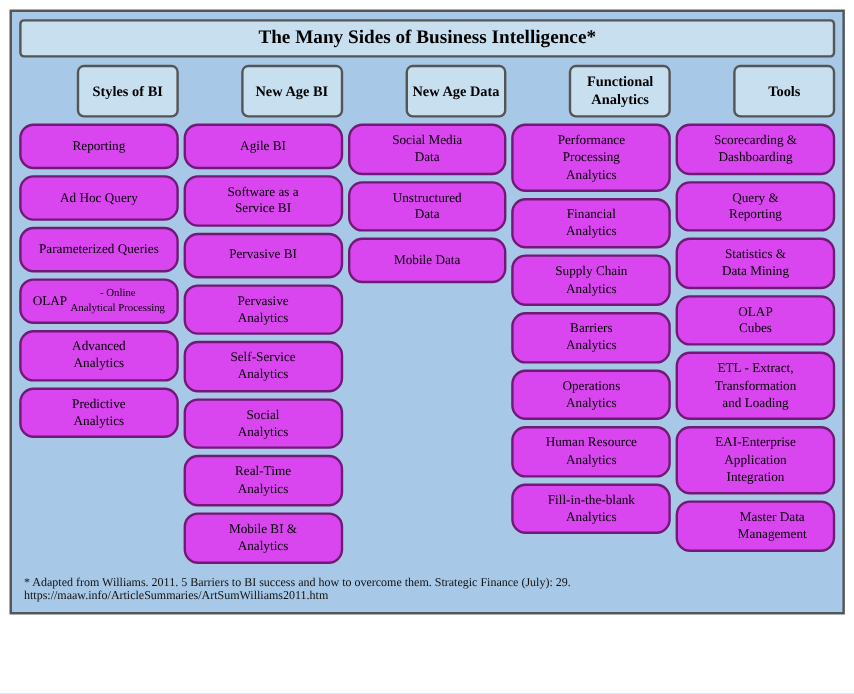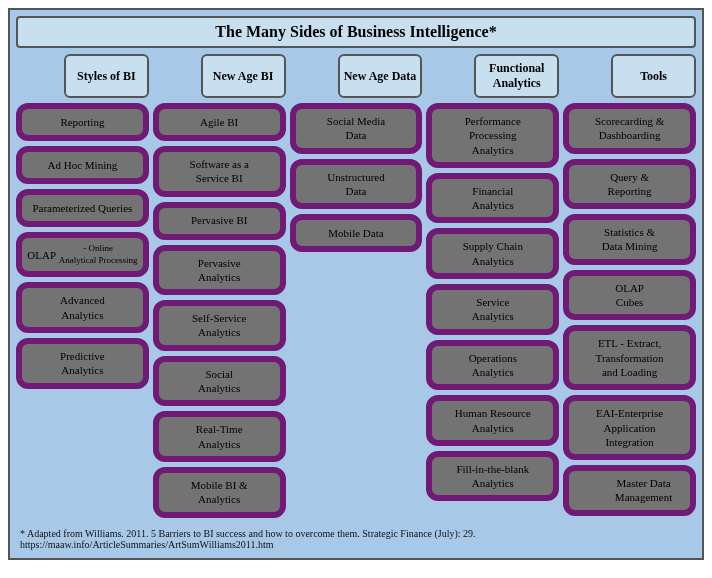--- a/index.html
+++ b/index.html
@@ -44,22 +44,22 @@
       font-size: 12px;
       font-weight: bold;
       padding: 5px 4px;
       min-height: 44px;
       display: flex;
       align-items: center;
       justify-content: center;
       margin-left: 48px;
     }
     .card {
-      background: #737373;
-      border: 6px solid #701a75;
+      background: #d946ef;
+      border: 2px solid #701a75;
       border-radius: 12px;
       text-align: center;
       font-size: 11px;
       padding: 5px 4px;
       min-height: 38px;
       display: flex;
       align-items: center;
       justify-content: center;
       line-height: 1.3;
     }
@@ -75,21 +75,21 @@
   </style>
 </head>
 <body>
 
 <div class="outer">
   <div class="main-title">The Many Sides of Business Intelligence*</div>
   <div class="columns-row" id="cols-container">
   <div class="column">
         <div class="col-header">Styles of BI</div>
         <div class="card" style="white-space: pre-line;">Reporting</div>
-        <div class="card" style="white-space: pre-line;">Ad Hoc Mining</div>
+        <div class="card" style="white-space: pre-line;">Ad Hoc Query</div>
         <div class="card" style="white-space: pre-line;">Parameterized Queries</div>
         <div class="card"><span>OLAP</span>&nbsp;<span class="small">- Online<br>Analytical Processing</span></div>
         <div class="card" style="white-space: pre-line;">Advanced
 Analytics</div>
         <div class="card" style="white-space: pre-line;">Predictive
 Analytics</div>
       </div>
       <div class="column">
         <div class="col-header">New Age BI</div>
         <div class="card" style="white-space: pre-line;">Agile BI</div>
@@ -118,21 +118,21 @@
       <div class="column">
         <div class="col-header">Functional
 Analytics</div>
         <div class="card" style="white-space: pre-line;">Performance
 Processing
 Analytics</div>
         <div class="card" style="white-space: pre-line;">Financial
 Analytics</div>
         <div class="card" style="white-space: pre-line;">Supply Chain
 Analytics</div>
-        <div class="card" style="white-space: pre-line;">Service
+        <div class="card" style="white-space: pre-line;">Barriers
 Analytics</div>
         <div class="card" style="white-space: pre-line;">Operations
 Analytics</div>
         <div class="card" style="white-space: pre-line;">Human Resource
 Analytics</div>
         <div class="card" style="white-space: pre-line;">Fill-in-the-blank
 Analytics</div>
       </div>
       <div class="column">
         <div class="col-header">Tools</div>

